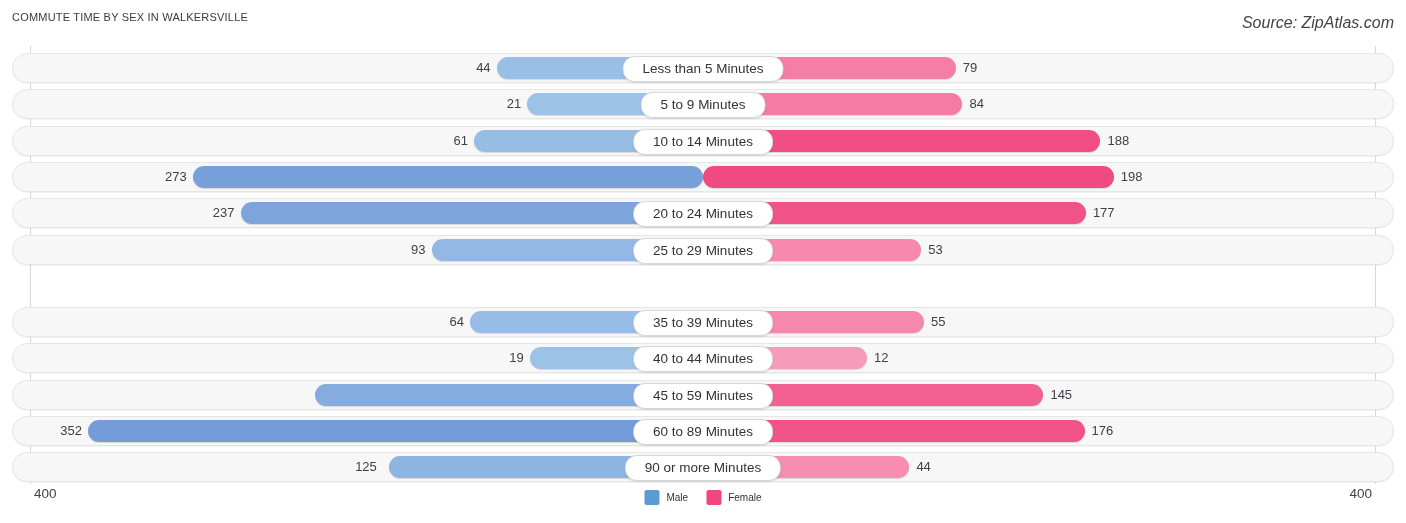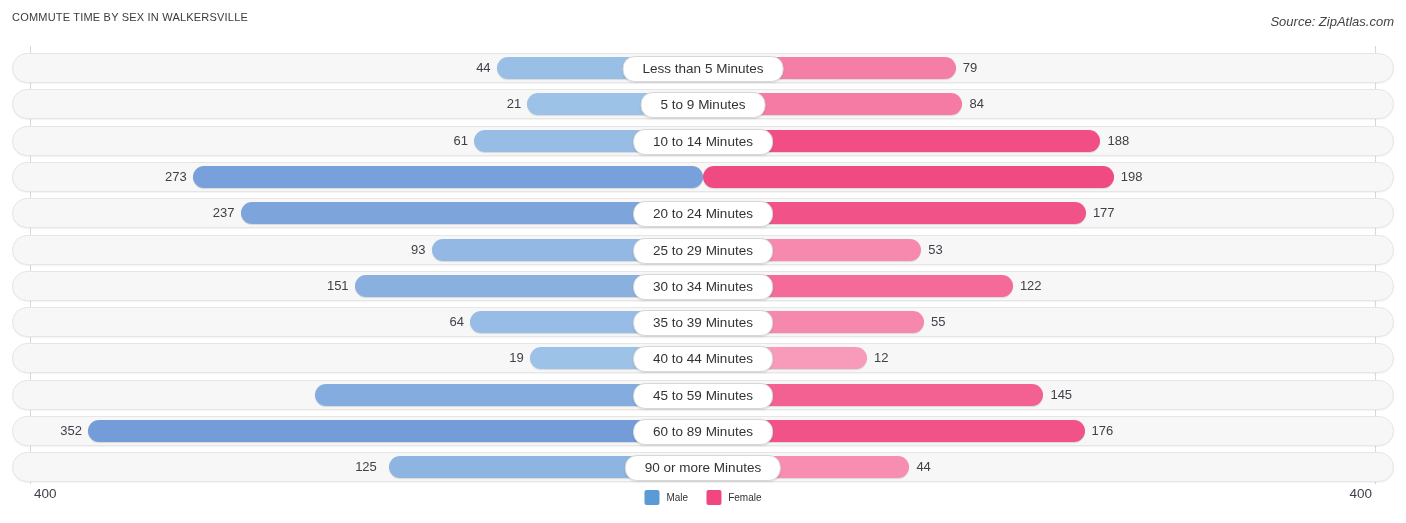--- a/index.html
+++ b/index.html
@@ -12,21 +12,21 @@
     position:relative;
   }
   .header{position:absolute;top:0;left:0;width:1406px;height:46px;}
   .title{
     position:absolute;left:12px;top:11px;
     font-size:11px;letter-spacing:.2px;color:#3b3b3b;
     white-space:nowrap;
   }
   .source{
     position:absolute;right:12px;top:14px;
-    font-size:13px;font-style:italic;color:#444;
+    font-size:16px;font-style:italic;color:#444;
     white-space:nowrap;
   }
 
   .plot{position:absolute;left:0;top:46px;width:1406px;height:438px;}
 
   .axis-line{
     position:absolute;top:0;width:1px;height:438px;
     background:#d8d8d8;
   }
   .axis-left{left:30px;}
@@ -135,28 +135,20 @@
       <div class="val" style="left: 1080.88px;">177</div>
       <div class="cat-pill">20 to 24 Minutes</div>
     </div>
     <div class="row" style="top: 188.5px;">
       <div class="track"></div>
       <div class="bar bar-male" style="width: 271.411px; background: rgb(146, 184, 227);"></div>
       <div class="bar bar-female" style="width: 218.331px; background: rgb(247, 137, 174);"></div>
       <div class="val" style="right: auto; left: 385.589px; width: 28px; text-align: right;">93</div>
       <div class="val" style="left: 916.331px;">53</div>
       <div class="cat-pill">25 to 29 Minutes</div>
-    </div>
-    <div class="row" style="top: 224.8px;">
-      <div class="track"></div>
-      <div class="bar bar-male" style="width: 348.377px; background: rgb(138, 176, 224);"></div>
-      <div class="bar bar-female" style="width: 309.894px; background: rgb(244, 107, 153);"></div>
-      <div class="val" style="right: auto; left: 308.623px; width: 28px; text-align: right;">151</div>
-      <div class="val" style="left: 1007.89px;">122</div>
-      <div class="cat-pill">30 to 34 Minutes</div>
     </div>
     <div class="row" style="top: 261.1px;">
       <div class="track"></div>
       <div class="bar bar-male" style="width: 232.928px; background: rgb(151, 188, 229);"></div>
       <div class="bar bar-female" style="width: 220.985px; background: rgb(247, 136, 173);"></div>
       <div class="val" style="right: auto; left: 424.072px; width: 28px; text-align: right;">64</div>
       <div class="val" style="left: 918.985px;">55</div>
       <div class="cat-pill">35 to 39 Minutes</div>
     </div>
     <div class="row" style="top: 297.4px;">

